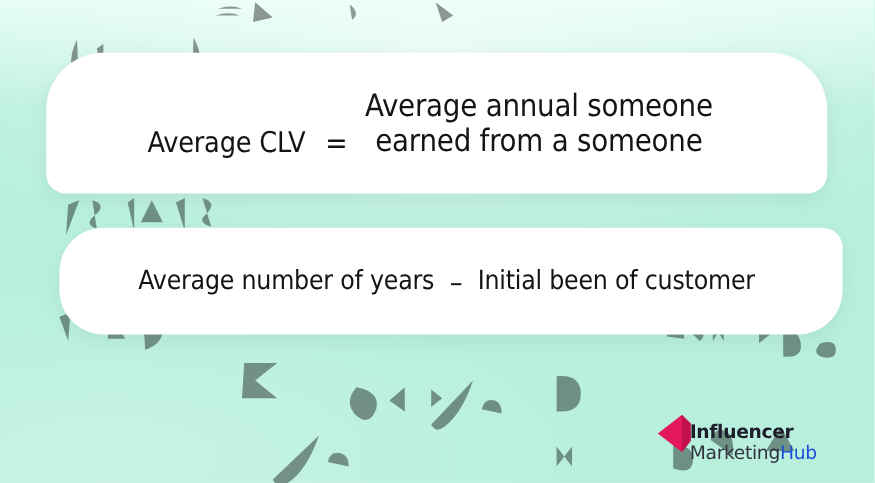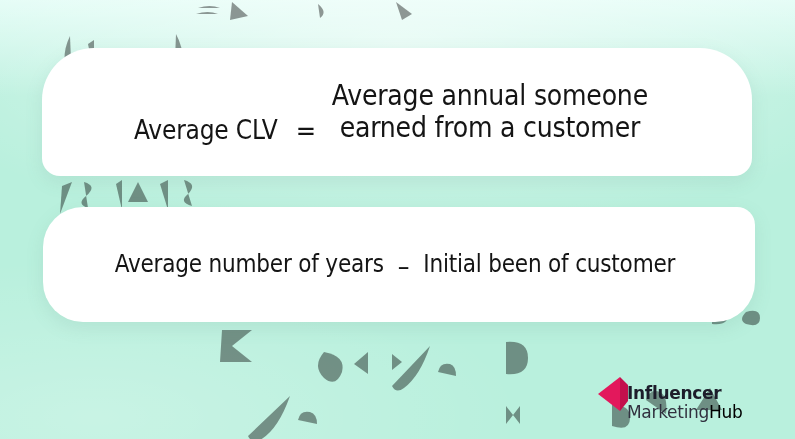--- a/index.html
+++ b/index.html
@@ -47,24 +47,24 @@
     box-shadow: 0 6px 18px rgba(90, 140, 125, 0.13);
   }
   #card-numerator {
     left: 42px;
     top: 48px;
     width: 710px;
     height: 128px;
     border-radius: 52px 52px 18px 18px;
   }
   #card-denominator {
-    left: 43px;
+    left: 54px;
     top: 207px;
     width: 712px;
-    height: 115px;
+    height: 97px;
     border-radius: 40px 18px 40px 40px;
   }
 
   .card-inner {
     position: absolute;
     inset: 0;
     display: flex;
     align-items: center;
     justify-content: center;
   }
@@ -157,21 +157,21 @@
     letter-spacing: -0.3px;
   }
   #logo-line2 {
     font-size: 17px;
     font-weight: 400;
     color: #31313f;
     letter-spacing: -0.3px;
     margin-top: 2px;
   }
   #logo-line2 .hub {
-    color: #000000;
+    color: #1d4ed8;
   }
 </style>
 </head>
 <body>
 
 <div id="stage">
 
   <div id="bg-wash"></div>
 
   <svg id="scribbles" viewBox="0 0 795 439" preserveAspectRatio="none" aria-hidden="true">
@@ -236,21 +236,21 @@
     <path d="M506 424 l0 -18 l14 18 l0 -18"></path>
   </svg>
 
   <div class="card" id="card-numerator">
     <div class="card-inner">
       <div id="numerator-row">
         <span class="formula-text" id="label-average-clv">Average CLV</span>
         <span class="formula-text" id="equals-sign">=</span>
         <span id="numerator-stack">
           <span class="formula-text">Average annual someone</span>
-          <span class="formula-text">earned from a customer</span>
+          <span class="formula-text">earned from a someone</span>
         </span>
       </div>
     </div>
   </div>
 
   <div class="card" id="card-denominator">
     <div class="card-inner">
       <div id="denominator-row">
         <span class="den-stack">
           <span class="formula-text">Average number of years</span>

